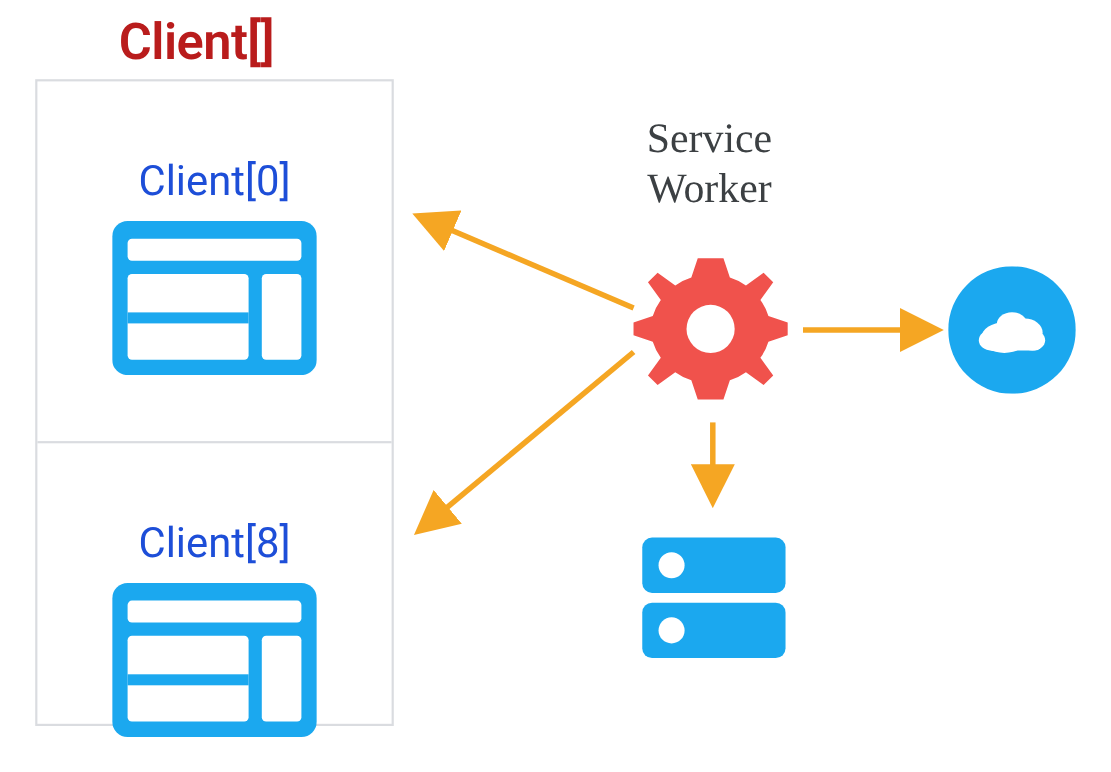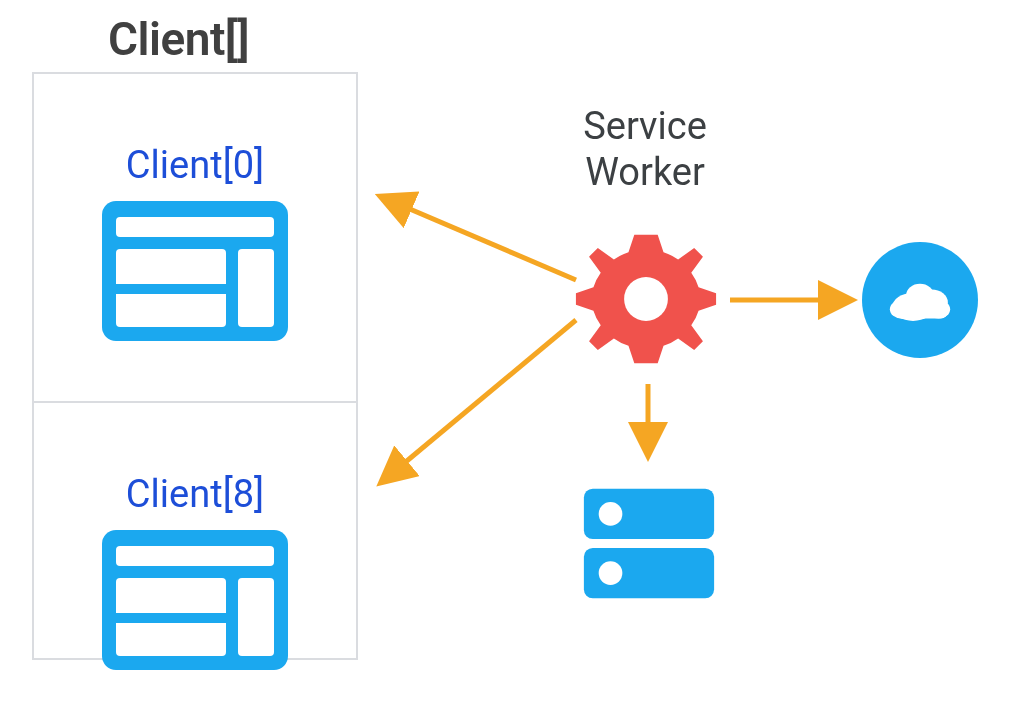--- a/index.html
+++ b/index.html
@@ -16,21 +16,21 @@
     width: 1010px;
     height: 702px;
   }
   .title {
     position: absolute;
     left: 108px;
     top: 12px;
     font-size: 46px;
     font-weight: 600;
     letter-spacing: -0.5px;
-    color: #404040;
+    color: #b91c1c;
   }
   .clients-box {
     position: absolute;
     left: 32px;
     top: 72px;
     width: 326px;
     height: 588px;
     border: 2px solid #dadce0;
     box-sizing: border-box;
   }
@@ -56,20 +56,21 @@
   }
   .sw-label {
     position: absolute;
     left: 540px;
     top: 104px;
     width: 210px;
     text-align: center;
     font-size: 38px;
     line-height: 1.2;
     color: #3c4043;
+    font-family: Liberation Serif, serif;
   }
   .gear-wrap {
     position: absolute;
     left: 573px;
     top: 226px;
     width: 146px;
     height: 146px;
   }
   .cloud-wrap {
     position: absolute;

